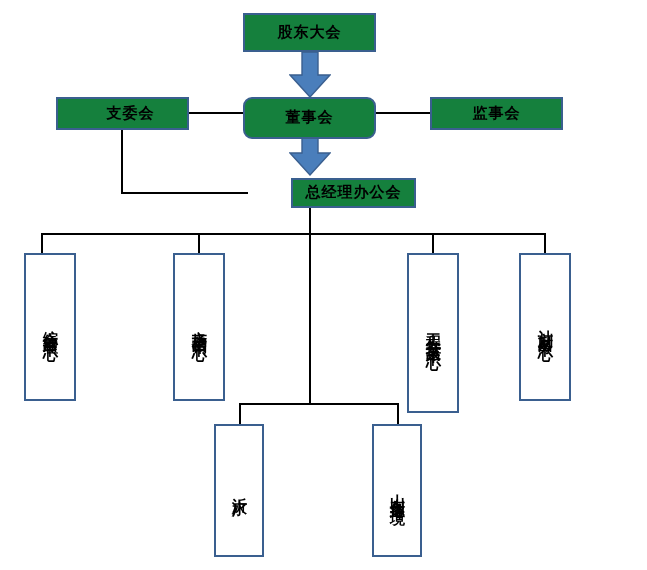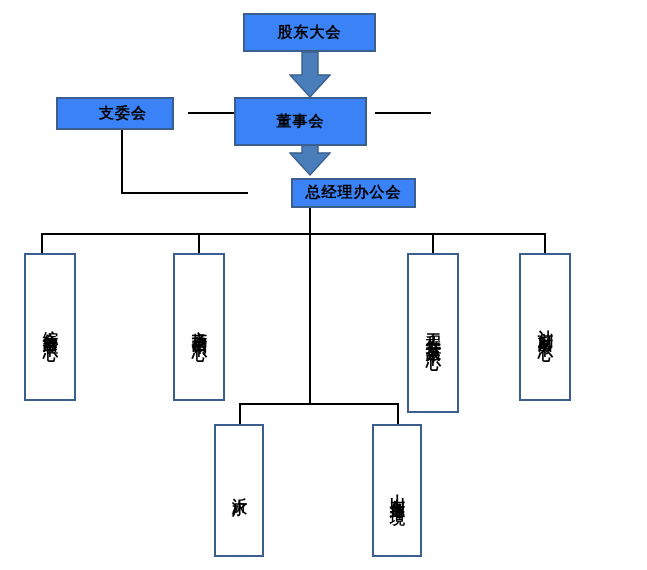--- a/index.html
+++ b/index.html
@@ -22,21 +22,21 @@
   .node {
     position: absolute;
     box-sizing: border-box;
     border: 2px solid #3a5f8f;
     display: flex;
     align-items: center;
     justify-content: center;
     z-index: 5;
   }
   .node.filled {
-    background: #3b82f6;
+    background: #15803d;
   }
   .node.plain {
     background: #ffffff;
   }
   .node-label {
     font-weight: bold;
     color: #000000;
     letter-spacing: 1px;
     line-height: 1.05;
     text-align: center;
@@ -82,28 +82,31 @@
   <div class="node filled horiz" style="left:243px; top:13px; width:133px; height:39px;">
     <span class="node-label">股东大会</span>
   </div>
 
   <div class="block-arrow" style="left:289px; top:52px; width:42px; height:46px;">
     <svg width="42" height="46" viewBox="0 0 42 46">
       <polygon points="13,0 29,0 29,23 41,23 21,45 1,23 13,23" fill="#4a7ebb" stroke="#3a5f8f" stroke-width="1.4"></polygon>
     </svg>
   </div>
 
-  <div class="node filled horiz" style="left:56px; top:97px; width:118px; height:33px;padding-left:16px;">
+  <div class="node filled horiz" style="left:56px; top:97px; width:133px; height:33px;padding-left:16px;">
     <span class="node-label">支委会</span>
   </div>
 
-  <div class="node filled horiz" style="left:234px; top:97px; width:133px; height:49px;">
+  <div class="node filled horiz" style="left:243px; top:97px; width:133px; height:42px;border-radius:9px;">
     <span class="node-label">董事会</span>
   </div>
 
+  <div class="node filled horiz" style="left:430px; top:97px; width:133px; height:33px;">
+    <span class="node-label">监事会</span>
+  </div>
 
   <div class="conn h" style="left:188px; top:112px; width:56px;"></div>
   <div class="conn h" style="left:375px; top:112px; width:56px;"></div>
 
   <div class="block-arrow" style="left:289px; top:130px; width:42px; height:46px;">
     <svg width="42" height="46" viewBox="0 0 42 46">
       <polygon points="13,0 29,0 29,23 41,23 21,45 1,23 13,23" fill="#4a7ebb" stroke="#3a5f8f" stroke-width="1.4"></polygon>
     </svg>
   </div>
 

